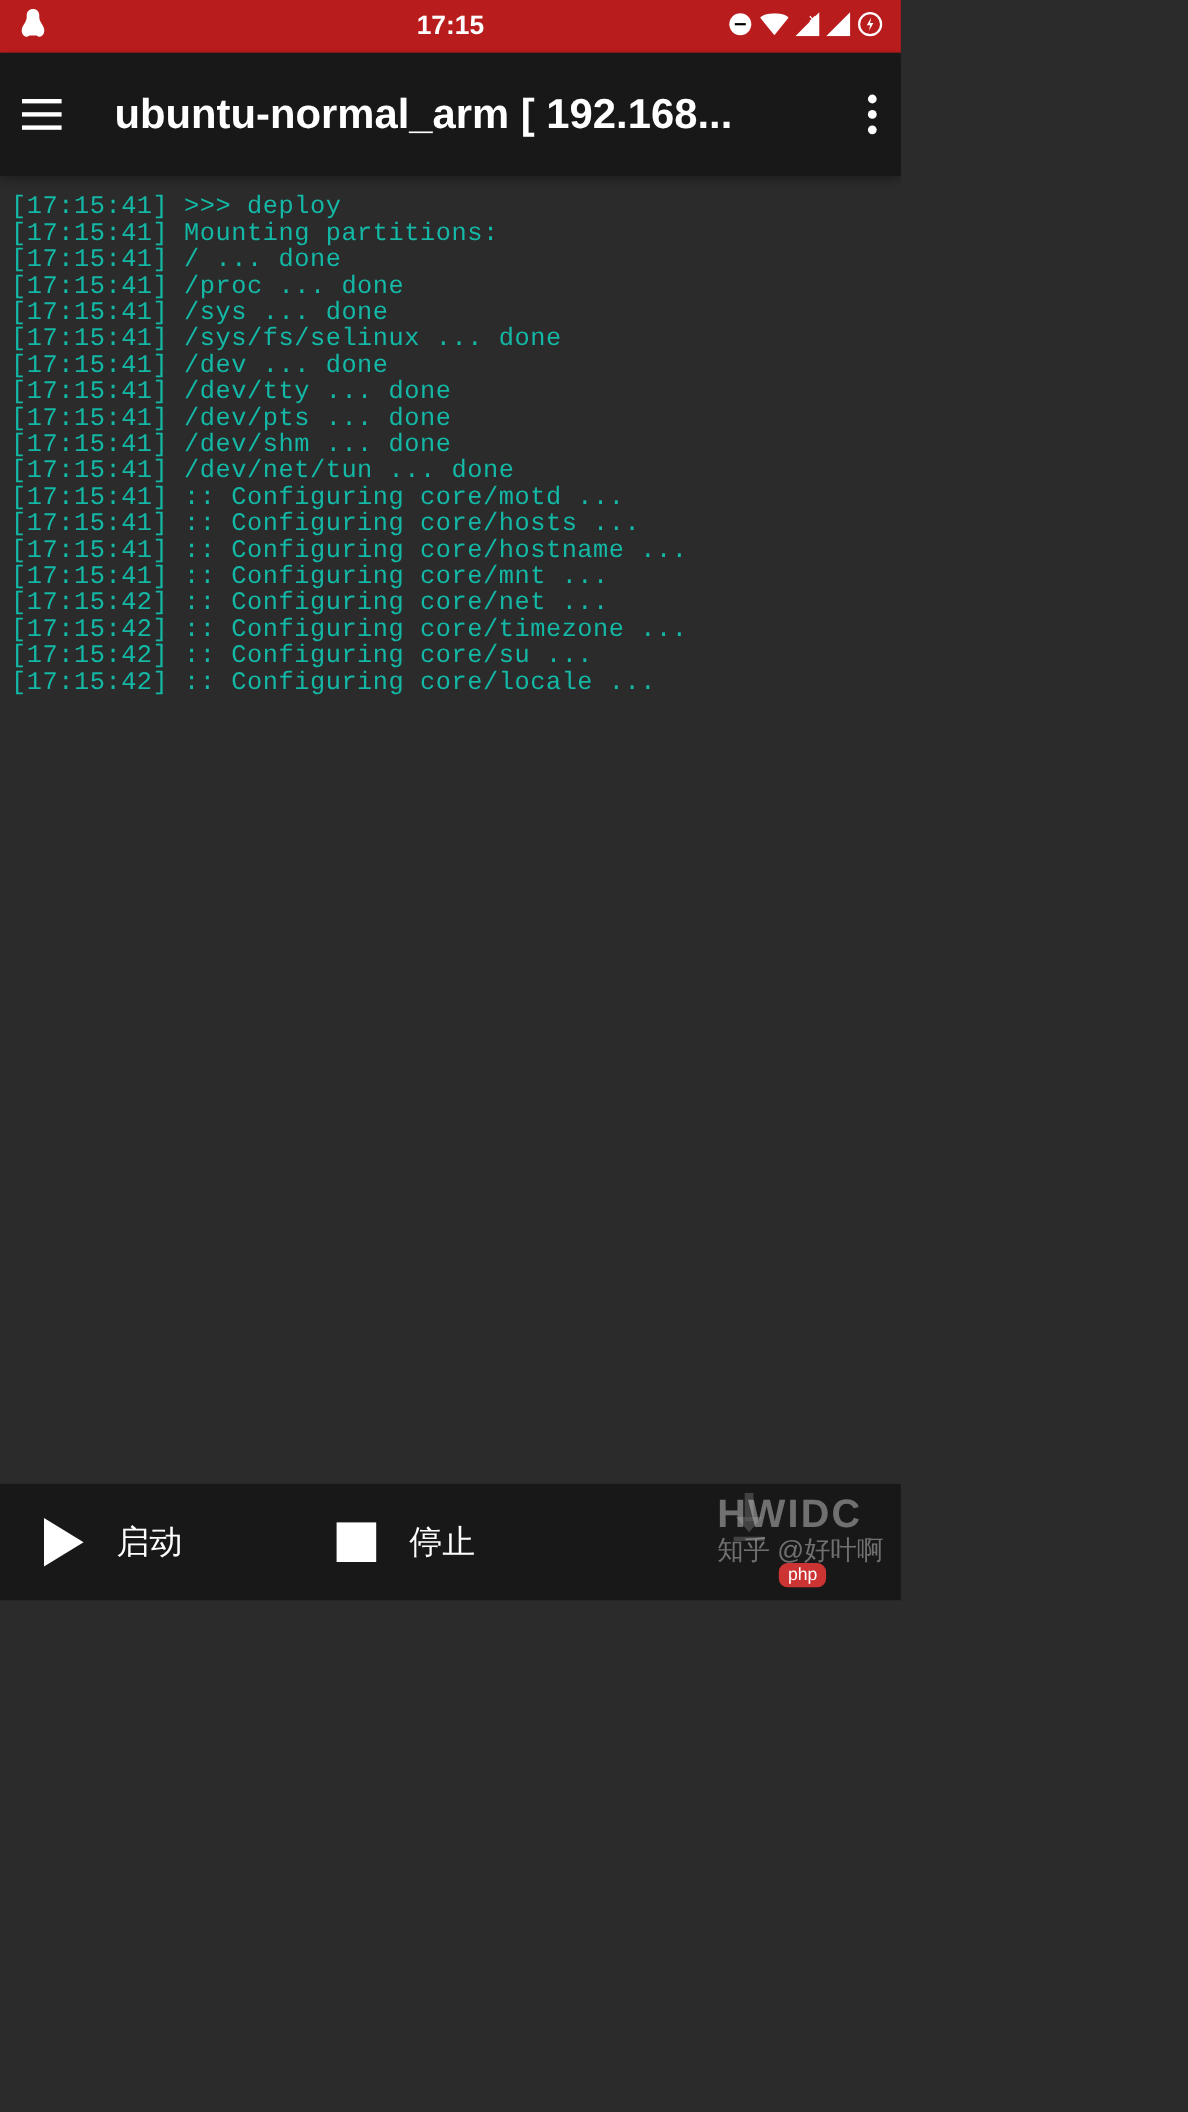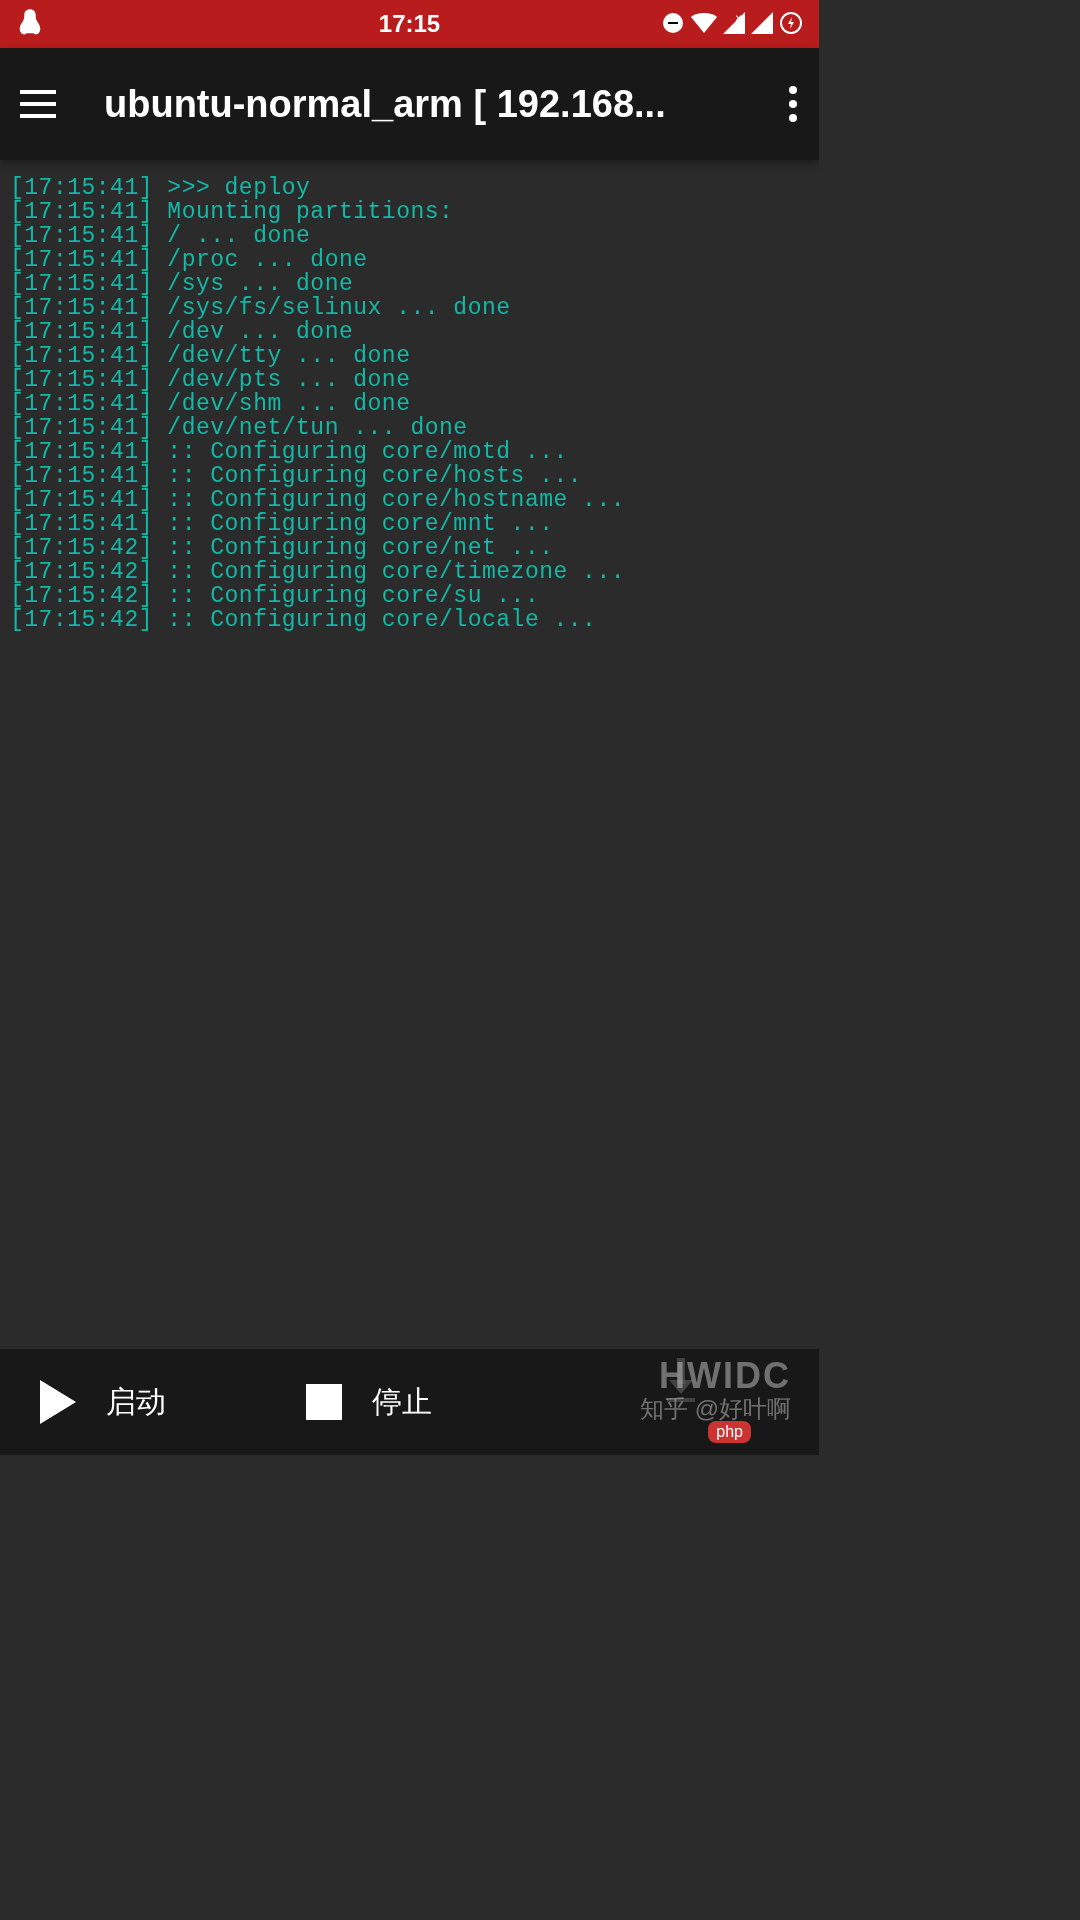--- a/index.html
+++ b/index.html
@@ -129,24 +129,24 @@
       width: 36px;
       height: 36px;
       background: #fff;
     }
     .btn-label {
       font-size: 30px;
     }
     .watermark {
       position: absolute;
       bottom: 30px;
-      right: 28px;
+      right: 16px;
       color: rgba(200,200,200,0.5);
       font-family: sans-serif;
-      text-align: right;
+      text-align: left;
     }
     .watermark-top {
       font-size: 36px;
       font-weight: bold;
       letter-spacing: 2px;
     }
     .watermark-bottom {
       font-size: 24px;
       margin-top: -4px;
     }

